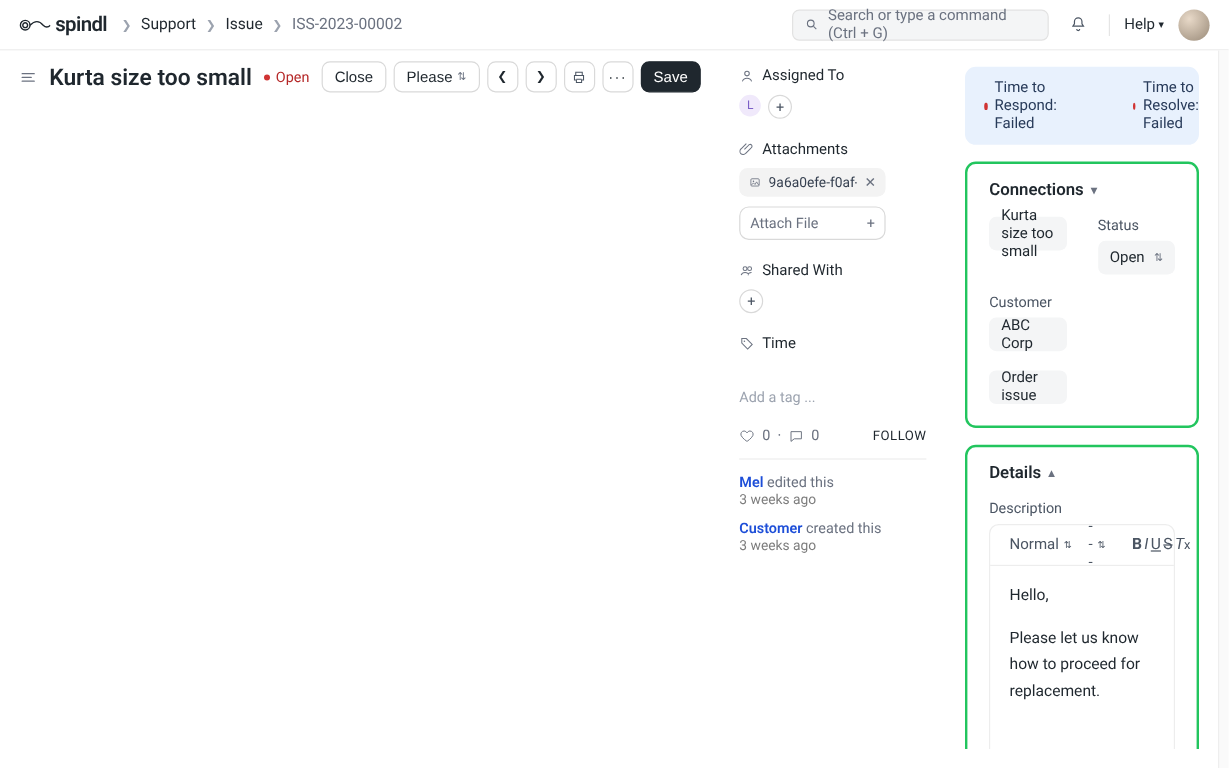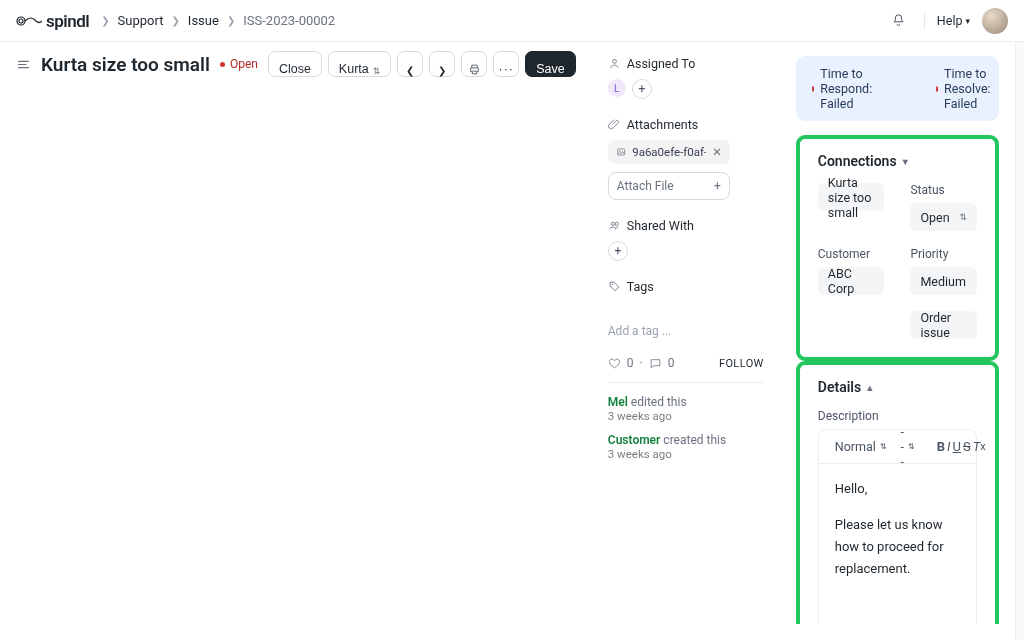--- a/index.html
+++ b/index.html
@@ -18,48 +18,48 @@
   .avatar { width: 26px; height: 26px; border-radius: 50%; background: radial-gradient(circle at 35% 30%, #e8d9c8, #998a78); }
   .main { display: flex; height: calc(100% - 42px); }
   .scroll-gutter { width: 9px; background: #fafafa; border-left: 1px solid #eee;}
   .content-col { flex: 1; display: flex; flex-direction: row; overflow: hidden;}
   .form-header { height: 44px; padding: 0 16px; display: flex; align-items: center; gap: 10px; }
   .menu-3 { color: #6b7280;}
   h1.title { font-size: 19px; font-weight: 600; }
   .status-pill { display: flex; align-items: center; gap: 5px; font-size: 12px; color: #b52828;}
   .status-pill .dot { width:5px; height:5px; border-radius:50%; background:#d03434;}
   .header-actions { margin-left: auto; display: flex; gap: 6px; }
-  .btn { height: 26px; padding: 0 10px; border: 1px solid #d9d9d9; border-radius: 7px; background: #fff; font-size: 12.5px; display: flex; align-items: flex-end; gap: 4px; color: #1f272e;}
+  .btn { height: 26px; padding: 0 10px; border: 1px solid #d9d9d9; border-radius: 7px; background: #fff; font-size: 12.5px; display: flex; align-items: center; gap: 4px; color: #1f272e;}
   .btn.icon-only { width: 26px; padding: 0; justify-content: center; }
   .btn.primary { background: #1f272e; color: #fff; border-color: #1f272e; }
   .body-row { flex:1; display:flex; overflow:hidden; padding: 0 16px 16px 16px; gap: 32px;}
   .sidebar-meta { width: 156px; flex-shrink:0; padding-top: 14px; font-size: 12.5px;}
   .meta-sec { margin-bottom: 18px; }
   .meta-h { display:flex; align-items:center; gap:6px; color:#1f272e; font-size:12.5px; margin-bottom:8px;}
   .meta-h svg, .meta-h .mi { color:#6b7280;}
   .assignees { display:flex; gap:6px; }
   .ava-sm { width:18px; height:18px; border-radius:50%; background:#f0e9fb; color:#7c5ec7; font-size:10px; display:flex; align-items:center; justify-content:center;}
   .add-chip { width:20px; height:20px; border:1px solid #d9d9d9; border-radius:50%; display:flex; align-items:center; justify-content:center; font-size:12px; color:#4b5563;}
   .attach-chip { height:24px; border-radius:7px; background:#f3f3f3; display:flex; align-items:center; padding:0 8px; gap:6px; font-size:11.5px; color:#374151; max-width:122px; overflow:hidden;}
   .attach-chip .x { margin-left:auto; color:#6b7280;}
   .attach-inp { margin-top:8px; height:28px; border:1px solid #d9d9d9; border-radius:8px; display:flex; align-items:center; padding:0 8px; font-size:12px; color:#6b7280; justify-content:space-between; width:122px;}
   .placeholder { color:#9ca3af;margin-top:30px; }
   .divider { border-top:1px solid #ededed; margin: 12px 0;}
   .activity { font-size: 12px;}
   .act-line { margin-bottom: 10px;}
-  .act-line b { font-weight:600; color:#15803d;}
+  .act-line b { font-weight:600; color:#1d4ed8;}
   .act-line .sub { color:#7d7d7d; font-size:11.5px;}
   .likes-row { display:flex; align-items:center; gap:6px; color:#6b7280; font-size:12px; margin-bottom:12px;}
   .likes-row .follow { margin-left:auto; font-size:11px; letter-spacing:0.4px; color:#1f272e;}
   .form-scroll { flex:1; overflow-y:auto; padding-top:14px;}
   .sla-bar { background:#e8f1fd; border-radius:9px; padding:10px 16px; display:flex; gap:60px; font-size:12.5px; margin-bottom:14px;}
   .sla-bar div{flex:1;}
   .sla-item { display:flex; align-items:center; gap:6px; color:#283b5a;}
   .sla-item .dot{ width:6px;height:6px;border-radius:50%; background:#d03434;}
-  .card { border:4px solid #22c55e; border-radius:9px; }
+  .card { border:2px solid #22c55e; border-radius:9px; margin-bottom:14px; }
   .card-h { padding:14px 18px; font-weight:600; font-size:14px; display:flex; align-items:center; gap:6px;}
   .card-b { padding: 0 18px 18px 18px;}
   .grid2 { display:grid; grid-template-columns:1fr 1fr; gap:16px 26px;}
   .fld-l { font-size:12px; color:#4b5563; margin-bottom:6px; display:block;}
   .req::after{ content:" *"; color:#d03434;}
   .inp { width:100%; height:28px; background:#f4f5f6; border:none; border-radius:6px; padding:0 10px; font-size:12.5px; color:#1f272e; display:flex; align-items:center; justify-content:space-between;}
   .rte { border:1px solid #ededed; border-radius:8px; }
   .rte-tb { height:34px; display:flex; align-items:center; gap:2px; padding:0 10px; border-bottom:1px solid #ededed; color:#4b5563;}
   .rte-tb .sel { display:flex; align-items:center; gap:4px; font-size:12.5px; padding:0 6px; height:24px;}
   .rte-tb .tsep { width:1px; height:18px; background:#ededed; margin:0 6px;}
@@ -86,20 +86,27 @@
   </div>
   <div class="crumbs">
     <span class="sep">❯</span>
     <a href="#">Support</a>
     <span class="sep">❯</span>
     <a href="#">Issue</a>
     <span class="sep">❯</span>
     <span style="color:#6b7280">ISS-2023-00002</span>
   </div>
   <div class="nav-spacer"></div>
+  <div class="search">
+    <svg width="13" height="13" viewBox="0 0 24 24">
+        <circle cx="10" cy="10" r="6" fill="none" stroke="#6b7280" stroke-width="2"></circle>
+        <line x1="15" y1="15" x2="20" y2="20" stroke="#6b7280" stroke-width="2"></line>
+      </svg>
+    <span>Search or type a command (Ctrl + G)</span>
+  </div>
   <div class="icon-btn">
     <svg width="15" height="15" viewBox="0 0 24 24">
         <path d="M12 3a5 5 0 0 0-5 5v3l-2 3h14l-2-3V8a5 5 0 0 0-5-5zM10 18a2 2 0 0 0 4 0" fill="none" stroke="#4b5563" stroke-width="1.6"></path>
       </svg>
   </div>
   <div style="width:1px;height:18px;background:#e5e5e5"></div>
   <div class="help">
     <span>Help</span>
     <span style="font-size:9px">▾</span>
   </div>
@@ -118,21 +125,21 @@
       <h1 class="title">Kurta size too small</h1>
       <span class="status-pill">
         <span class="dot"></span>
         <span>Open</span>
       </span>
       <div class="header-actions">
         <button class="btn">
             <span>Close</span>
           </button>
         <button class="btn">
-            <span>Kurta</span>
+            <span>Please</span>
             <span style="font-size:9px;color:#6b7280">⇅</span>
           </button>
         <button class="btn icon-only">
             <span style="font-size:10px">❮</span>
           </button>
         <button class="btn icon-only">
             <span style="font-size:10px">❯</span>
           </button>
         <button class="btn icon-only">
           <svg width="13" height="13" viewBox="0 0 24 24">
@@ -199,21 +206,21 @@
           </div>
           <div class="add-chip">+</div>
         </div>
 
         <div class="meta-sec">
           <div class="meta-h">
             <svg width="13" height="13" viewBox="0 0 24 24">
                 <path d="M4 4h7l9 9-7 7-9-9z" fill="none" stroke="#6b7280" stroke-width="1.6"></path>
                 <circle cx="8" cy="8" r="1.2" fill="#6b7280"></circle>
               </svg>
-            <span>Tags</span>
+            <span>Time</span>
           </div>
           <div class="placeholder" style="font-size:12px">Add a tag ...</div>
         </div>
 
         <div class="likes-row">
           <svg width="13" height="13" viewBox="0 0 24 24">
               <path d="M12 20s-7-4.5-9-9c-1.5-3.5 1-7 4.5-7 2 0 3.5 1.5 4.5 3 1-1.5 2.5-3 4.5-3 3.5 0 6 3.5 4.5 7-2 4.5-9 9-9 9z" fill="none" stroke="#6b7280" stroke-width="1.5"></path>
             </svg>
           <span>0</span>
           <span>·</span>
@@ -269,26 +276,20 @@
                     <span>Open</span>
                     <span style="font-size:9px;color:#6b7280">⇅</span>
                   </div>
               </div>
               <div>
                 <label class="fld-l">Customer</label>
                 <div class="inp">
                     <span>ABC Corp</span>
                   </div>
               </div>
-              <div>
-                <label class="fld-l">Priority</label>
-                <div class="inp">
-                    <span>Medium</span>
-                  </div>
-              </div>
               <div></div>
               <div>
                 <div class="inp">
                     <span>Order issue</span>
                   </div>
               </div>
             </div>
           </div>
         </div>
 

